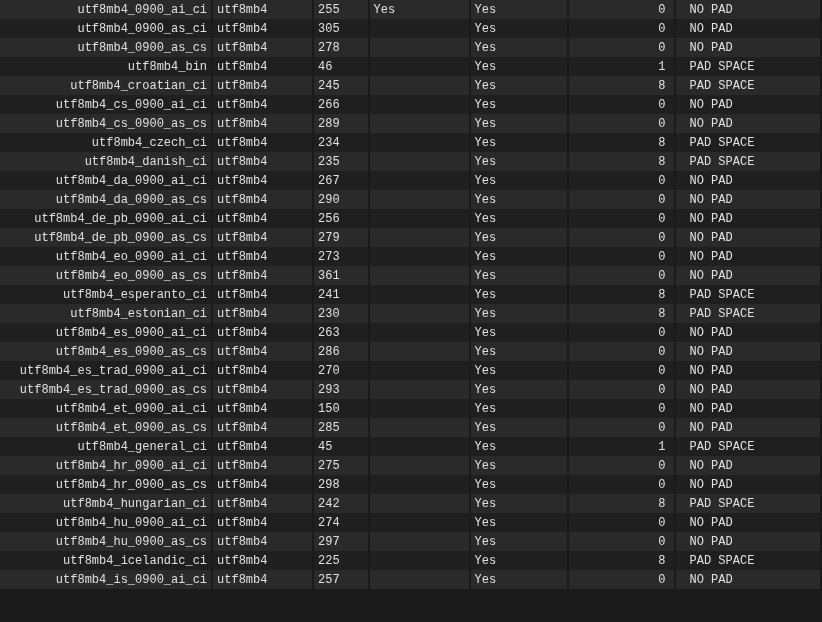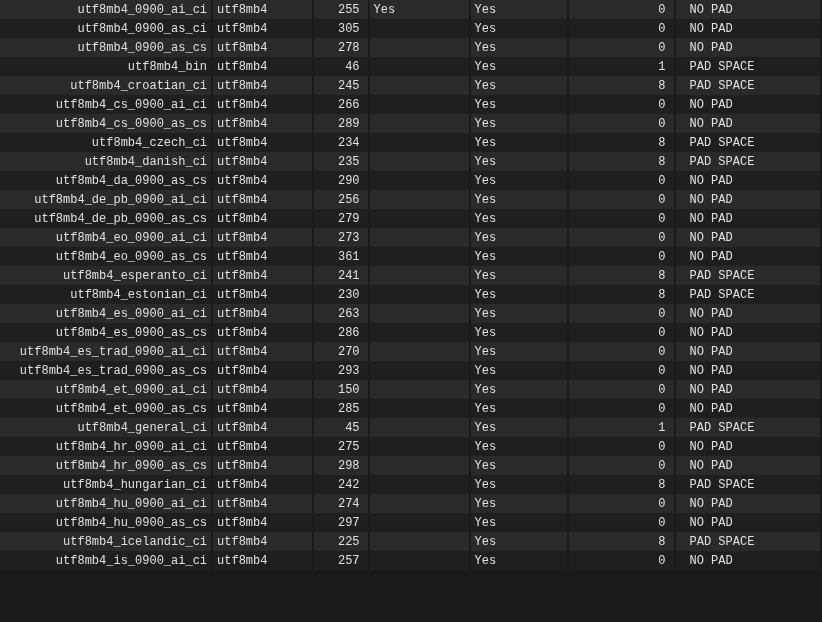--- a/index.html
+++ b/index.html
@@ -26,21 +26,21 @@
     }
     td {
       padding: 2px 4px;
       white-space: nowrap;
       border-right: 2px solid #1a1a1a;
       height: 19px;
       vertical-align: middle;
     }
     td.col-name { width: 210px; text-align: right; }
     td.col-charset { width: 100px; margin-top: 32px; }
-    td.col-num { width: 55px; text-align: right; padding-right: 8px; }
+    td.col-num { width: 55px; padding-right: 8px; }
     td.col-default { width: 100px; }
     td.col-compiled { width: 98px; }
     td.col-sortlen { width: 105px; text-align: right; padding-right: 8px; }
     td.col-pad { width: 145px; padding-left: 14px; }
   </style>
 </head>
 <body>
 
 <table>
   <tbody id="tbody">
@@ -119,20 +119,29 @@
       <tr>
         <td class="col-name">utf8mb4_danish_ci</td>
         <td class="col-charset">utf8mb4</td>
         <td class="col-num">235</td>
         <td class="col-default"></td>
         <td class="col-compiled">Yes</td>
         <td class="col-sortlen">8</td>
         <td class="col-pad">PAD SPACE</td>
       </tr>
       <tr>
+        <td class="col-name">utf8mb4_da_0900_ai_ci</td>
+        <td class="col-charset">utf8mb4</td>
+        <td class="col-num">267</td>
+        <td class="col-default"></td>
+        <td class="col-compiled">Yes</td>
+        <td class="col-sortlen">0</td>
+        <td class="col-pad">NO PAD</td>
+      </tr>
+      <tr>
         <td class="col-name">utf8mb4_da_0900_as_cs</td>
         <td class="col-charset">utf8mb4</td>
         <td class="col-num">290</td>
         <td class="col-default"></td>
         <td class="col-compiled">Yes</td>
         <td class="col-sortlen">0</td>
         <td class="col-pad">NO PAD</td>
       </tr>
       <tr>
         <td class="col-name">utf8mb4_de_pb_0900_ai_ci</td>

